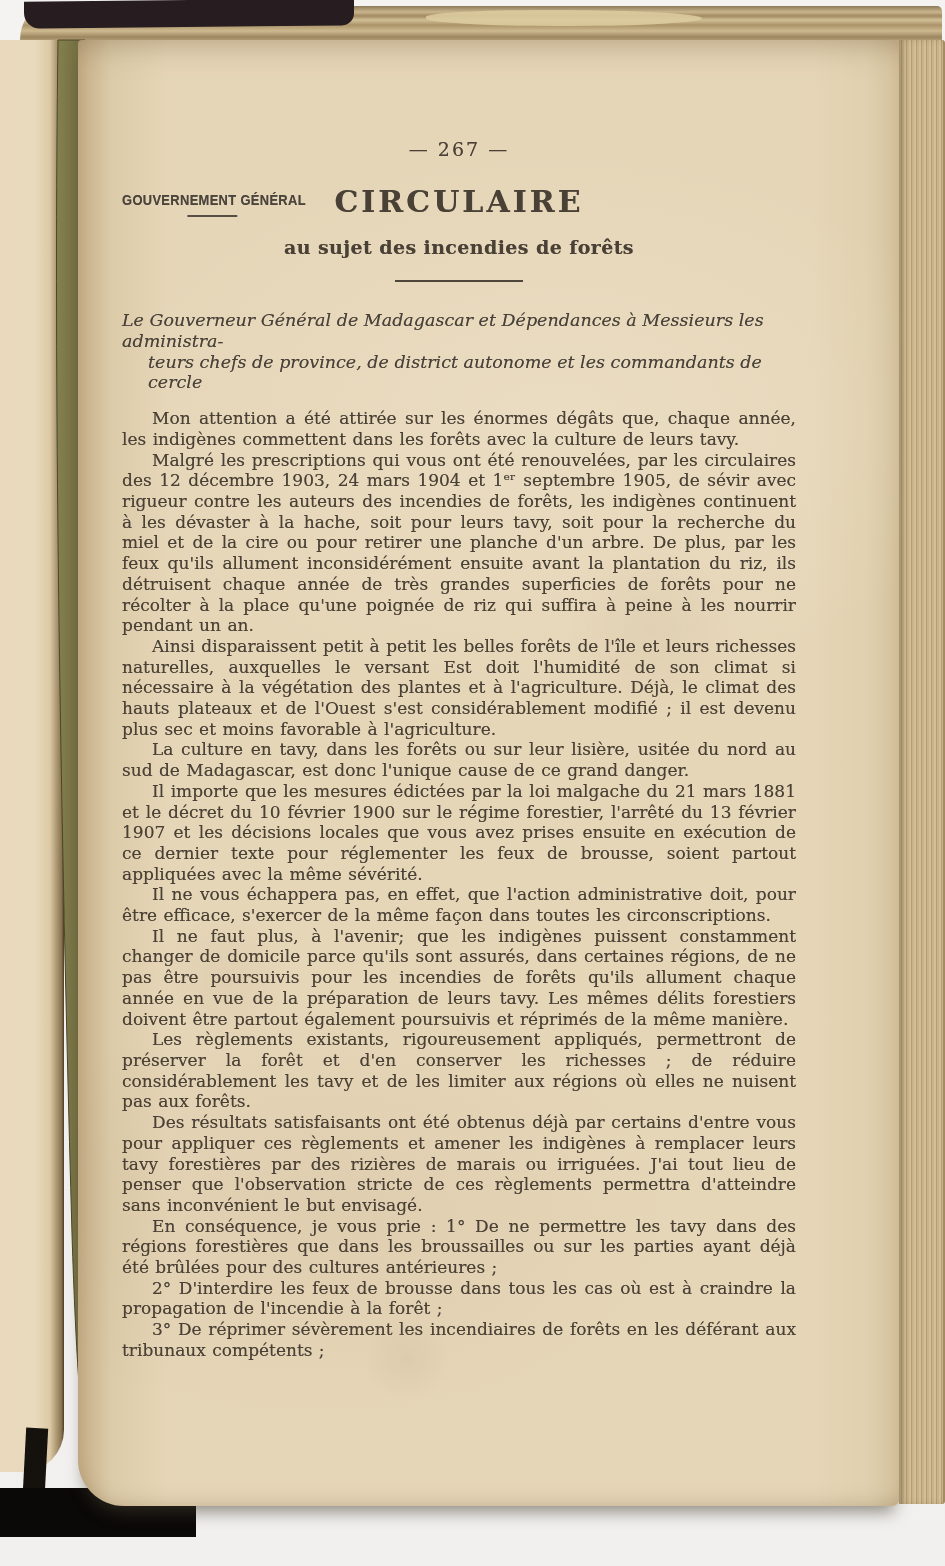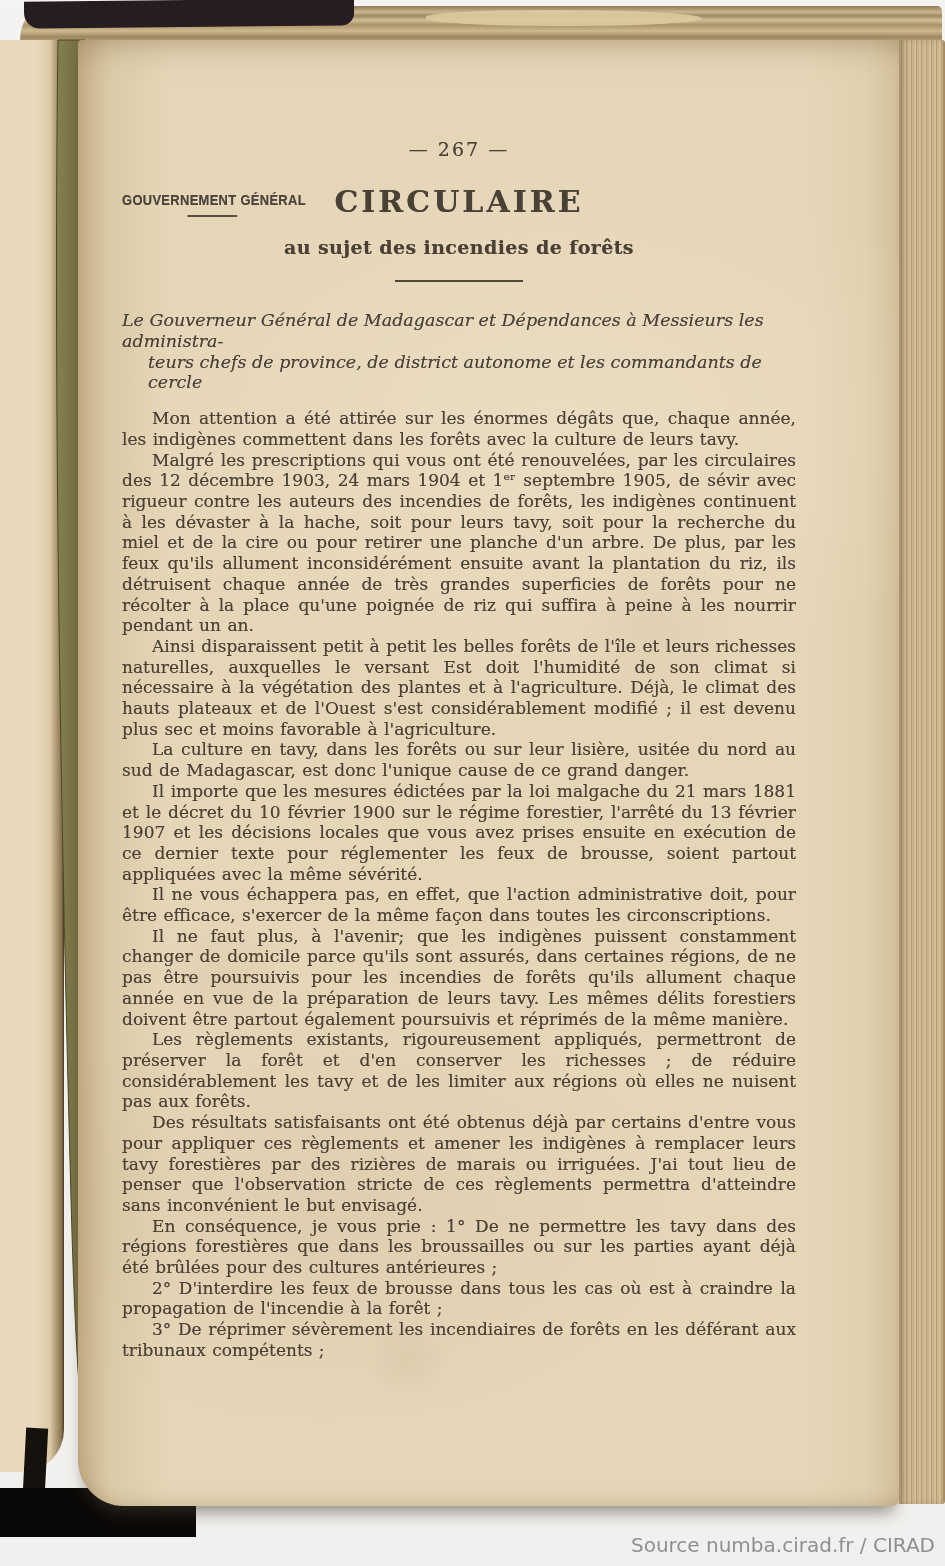--- a/index.html
+++ b/index.html
@@ -160,15 +160,14 @@
         <p>En conséquence, je vous prie : 1° De ne permettre les tavy dans des régions forestières que  dans les broussailles ou sur les parties ayant déjà été brûlées pour des cultures antérieures ;</p>
         <p>2° D'interdire les feux de brousse dans tous les cas où est à craindre la propagation de l'incendie à la forêt ;</p>
         <p>3° De réprimer sévèrement les incendiaires de forêts en les déférant aux tribunaux compétents ;</p>
       </div>
 
     </div>
   </div>
 
   <div class="fore-edge"></div>
 
-  <div class="footer-caption">Source numba.cirad.fr / CIRAD</div>
 
 </div>
 
 </body></html>

